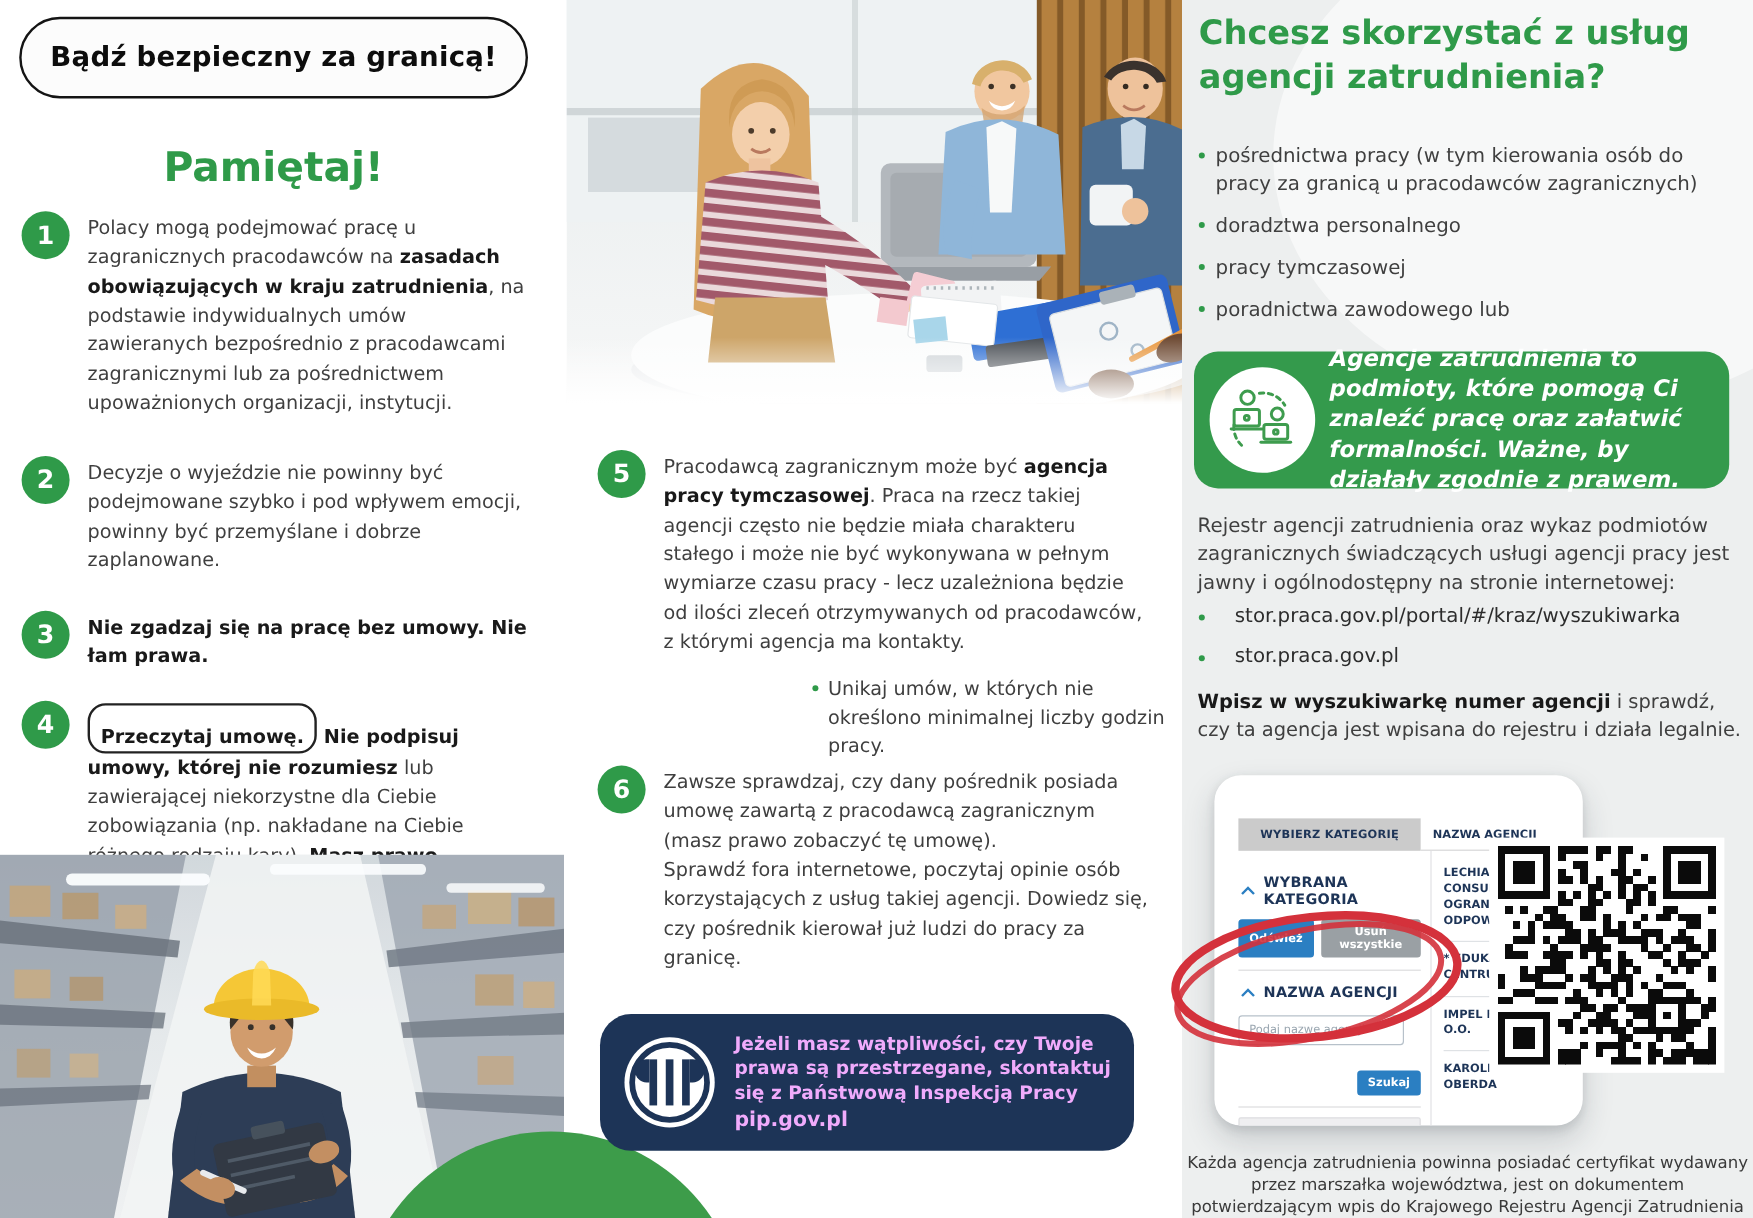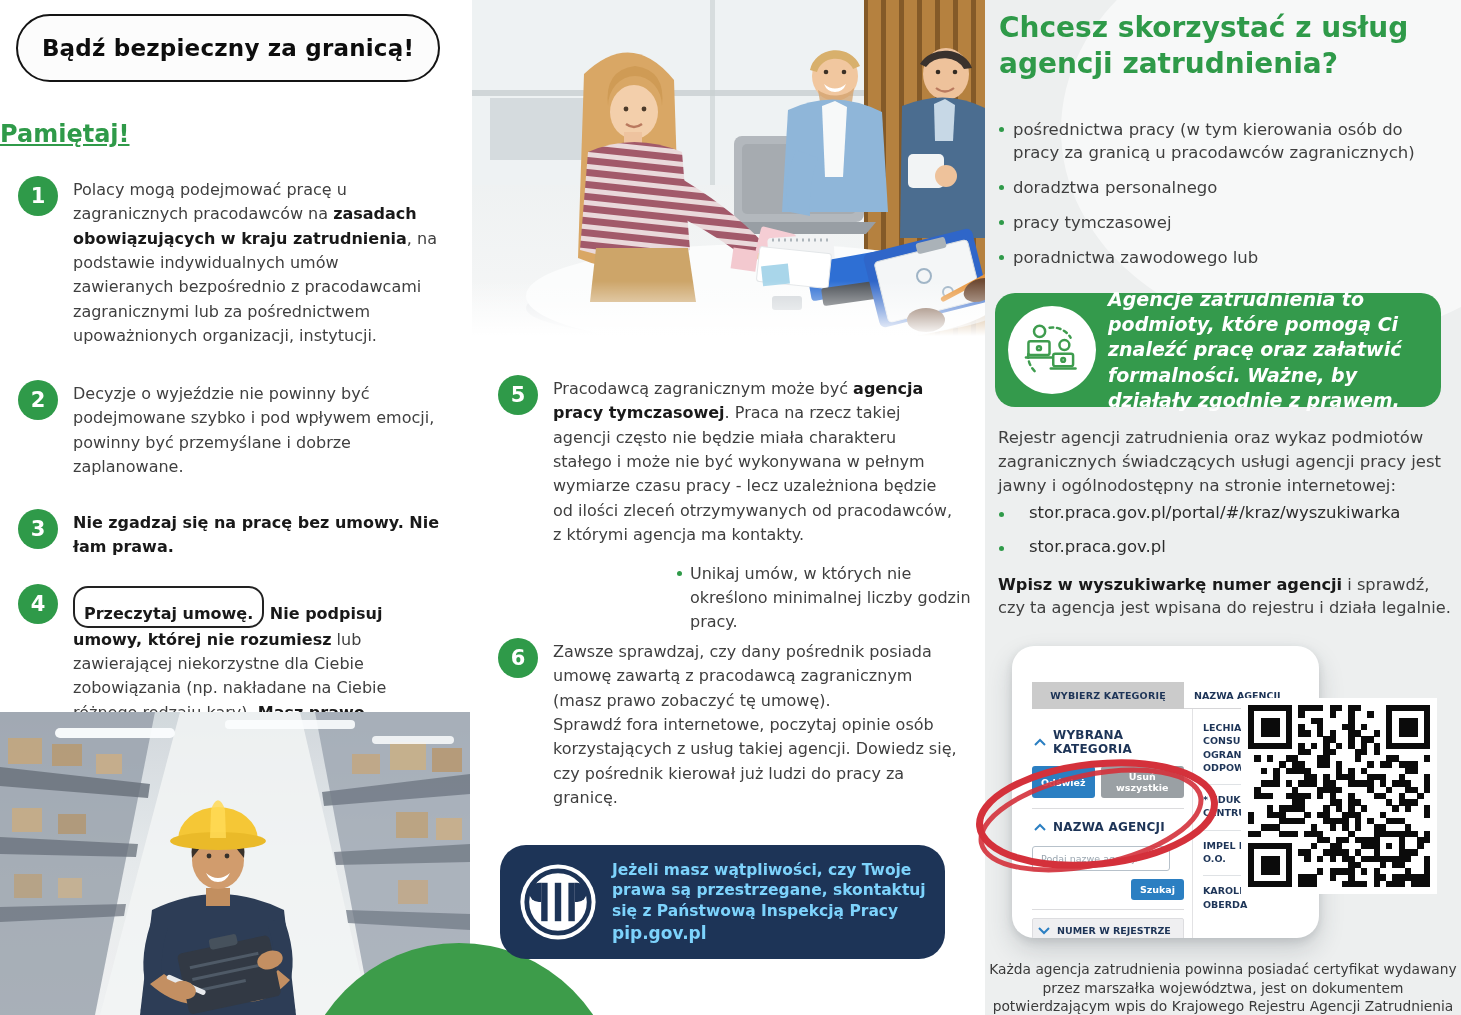--- a/index.html
+++ b/index.html
@@ -11,43 +11,43 @@
   .canvas{position:relative;width:1461px;height:1015px;background:#fff;overflow:hidden;
           font-family:"DejaVu Sans","Liberation Sans",sans-serif;color:var(--body);}
   .b{font-weight:700;}
   .itemtext .b{color:var(--dark);}
   .pill{display:inline-block;border:2px solid #222;border-radius:15px;padding:16px 9px 1px;line-height:1.3;}
   
   .col-left{position:absolute;left:0;top:0;width:470px;height:1015px;}
   .header-pill{position:absolute;left:16px;top:14px;width:420px;height:64px;background:#fcfcfc;
                border:2.5px solid #141414;border-radius:34px;display:flex;align-items:center;justify-content:center;}
   .header-pill span{font-size:23px;font-weight:700;color:#0d0d0d;letter-spacing:.2px;}
-  .remember{position:absolute;left:0;top:120px;width:456px;text-align:left;
-            font-size:24px;font-weight:700;color:var(--green);text-decoration:underline;}
+  .remember{position:absolute;left:0;top:120px;width:456px;text-align:center;
+            font-size:34px;font-weight:700;color:var(--green);}
   .item{position:absolute;left:18px;width:424px;display:flex;gap:15px;}
   .numcircle{flex:0 0 40px;width:40px;height:40px;border-radius:50%;background:var(--green);
              color:#fff;font-size:21px;font-weight:700;display:flex;align-items:center;justify-content:center;}
   .itemtext{font-size:16px;line-height:1.52;color:var(--body);white-space:pre-line;padding-top:2px;}
   .i1{top:176px;} .i2{top:380px;} .i3{top:509px;} .i4{top:584px;}
   .photo{position:absolute;overflow:hidden;}
   .photo-warehouse{left:0;top:712px;width:470px;height:303px;}
   
   .col-mid{position:absolute;left:472px;top:0;width:513px;height:1015px;}
   .photo-office{left:0;top:0;width:513px;height:336px;}
   .photo-fade{position:absolute;left:0;bottom:0;width:100%;height:55px;
               background:linear-gradient(to bottom,rgba(255,255,255,0),#fff);}
   .m-item{position:absolute;left:26px;width:462px;display:flex;gap:15px;}
   .m5{top:375px;} .m6{top:638px;}
   .sub-bullet{position:absolute;left:205px;top:562px;width:300px;display:flex;gap:8px;
               font-size:16px;line-height:1.5;color:var(--body);}
   .dot{flex:0 0 5px;width:5px;height:5px;border-radius:50%;background:var(--green);margin-top:9px;}
   .pip-box{position:absolute;left:28px;top:845px;width:445px;height:114px;background:var(--navy);
            border-radius:26px;display:flex;align-items:center;z-index:6;}
   .pip-logo{flex:0 0 80px;width:80px;height:80px;margin:0 14px 0 18px;}
-  .pip-text{color:#7dd3fc;font-size:15.5px;font-weight:700;line-height:1.32;padding-right:16px;}
+  .pip-text{color:#f0abfc;font-size:15.5px;font-weight:700;line-height:1.32;padding-right:16px;}
   .pip-url{font-size:17px;font-weight:800;margin-top:1px;}
   .green-blob{position:absolute;left:298px;top:943px;width:322px;height:322px;border-radius:50%;
               background:#3D9C4A;z-index:5;}
   
   .col-right{position:absolute;left:985px;top:0;width:476px;height:1015px;background:var(--rightbg);}
   .swoosh{position:absolute;right:-120px;top:-80px;width:520px;height:420px;border-radius:50%;
           background:rgba(255,255,255,.55);}
   .r-title{position:absolute;left:14px;top:10px;width:448px;font-size:28px;line-height:1.3;
            color:var(--green);font-weight:600;}
   .r-title .b{font-weight:800;color:var(--green);}
@@ -84,21 +84,21 @@
   .wa-chev{width:12px;height:8px;flex:0 0 12px;}
   .wa-btnrow{display:flex;gap:6px;margin:3px 0 10px;}
   .wa-btn{border:none;color:#fff;font-size:9.5px;font-weight:700;padding:5px 9px;border-radius:3px;
           font-family:inherit;}
   .wa-btn.blue{background:var(--blue);}
   .wa-btn.gray{background:#9aa0a4;}
   .wa-div{border-top:1px solid #dcdcde;margin:2px 0 4px;}
   .wa-input{width:138px;box-sizing:border-box;margin:5px 0 7px;padding:6px 8px;font-size:9.5px;
             border:1.5px solid #b7c1ca;border-radius:3px;color:#333;font-family:inherit;background:#fff;}
   .wa-input::placeholder{color:#9aa6b0;}
-  .wa-searchrow{text-align:right;margin:0 0 9px;}
+  .wa-searchrow{text-align:right;margin:12px 0 9px;}
   .wa-collapsed{background:#efeff1;border:1px solid #dddde0;border-radius:2px;margin-top:8px;
                 padding:6px 5px;display:flex;align-items:center;gap:7px;color:var(--navy);
                 font-size:9.5px;font-weight:700;}
   .wa-result{color:var(--navy);font-size:9.5px;font-weight:700;line-height:1.4;white-space:pre-line;
              padding:2px 0 6px;}
   .wa-rdiv{border-top:1px solid #dfe2e5;margin:4px 0 6px;}
   .qr-wrap{position:absolute;left:256px;top:698px;width:196px;height:196px;background:#fff;
            padding:7px;box-sizing:border-box;z-index:3;}
   .qr-wrap svg{width:100%;height:100%;display:block;}
   .red-annot{position:absolute;left:-48px;top:742px;width:320px;height:150px;z-index:4;pointer-events:none;}

